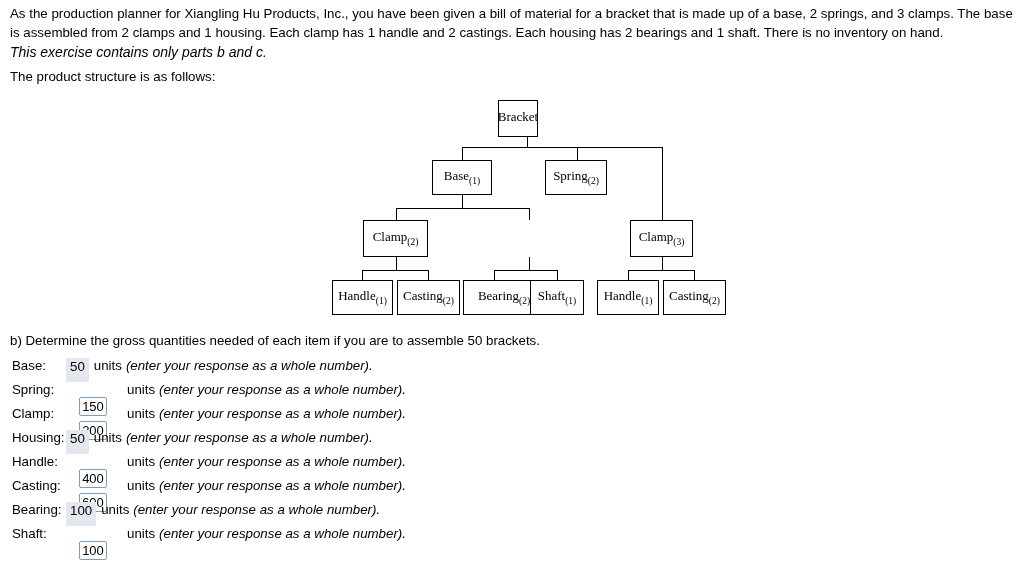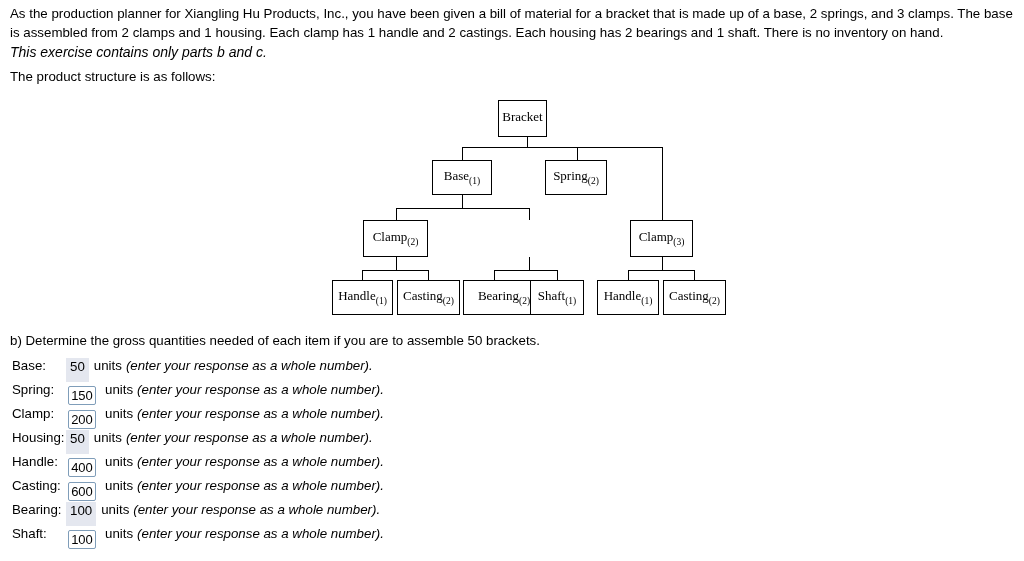--- a/index.html
+++ b/index.html
@@ -27,21 +27,21 @@
 
   
   .partb-heading{position:absolute;left:10px;top:333px;font-size:13.3px;}
   .rows{position:absolute;left:12px;top:358px;}
   .row{height:24px;display:flex;font-size:13.3px;}
   .rlabel{width:52px;flex-shrink:0;}
   .val-input{
     box-sizing:border-box;width:28px;height:19px;
     border:1px solid #7f9db9;border-radius:2px;background:#fff;
     font-family:"Liberation Sans",sans-serif;font-size:13px;color:#000;
-    text-align:center;padding:0 1px;margin:4px;
+    text-align:center;padding:0 1px;margin:15px;
   }
   .val-static{background:#e4e7ef;padding:1px 4px;margin-left:2px;}
   .units{margin-left:5px;}
   .hint{font-style:italic;margin-left:4px;}
 </style>
 </head>
 <body>
 
 <p class="para">As the production planner for Xiangling Hu Products, Inc., you have been given a bill of material for a bracket that is made up of a base, 2 springs, and 3 clamps. The base is assembled from 2 clamps and 1 housing. Each clamp has 1 handle and 2 castings. Each housing has 2 bearings and 1 shaft. There is no inventory on hand.</p>
 <p class="note">This exercise contains only parts b and c.</p>
@@ -68,21 +68,21 @@
   <div class="vl" style="left:529px;top:162px;height:13px"></div>
   <div class="hl" style="left:494px;top:175px;width:64px"></div>
   <div class="vl" style="left:494px;top:175px;height:10px"></div>
   <div class="vl" style="left:557px;top:175px;height:10px"></div>
 
   <div class="vl" style="left:662px;top:162px;height:13px"></div>
   <div class="hl" style="left:628px;top:175px;width:67px"></div>
   <div class="vl" style="left:628px;top:175px;height:10px"></div>
   <div class="vl" style="left:694px;top:175px;height:10px"></div>
 
-  <div class="tnode" style="left:498px;top:5px;width:49px;height:37px">
+  <div class="tnode" style="left:498px;top:5px;width:40px;height:37px">
     <span><span>Bracket</span><sub class="tsub"></sub></span>
   </div>
   <div class="tnode" style="left:432px;top:65px;width:60px;height:35px">
     <span><span>Base</span><sub class="tsub">(1)</sub></span>
   </div>
   <div class="tnode" style="left:545px;top:65px;width:62px;height:35px">
     <span><span>Spring</span><sub class="tsub">(2)</sub></span>
   </div>
   <div class="tnode" style="left:363px;top:125px;width:65px;height:37px">
     <span><span>Clamp</span><sub class="tsub">(2)</sub></span>

